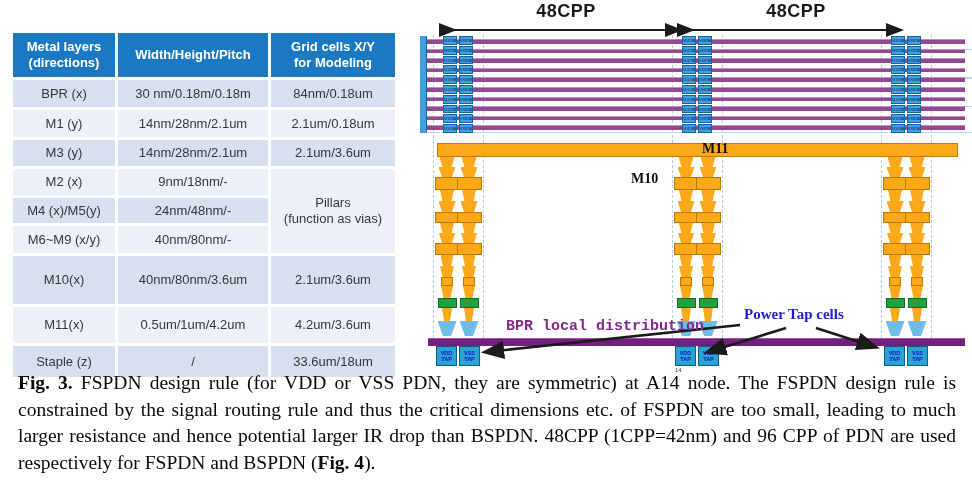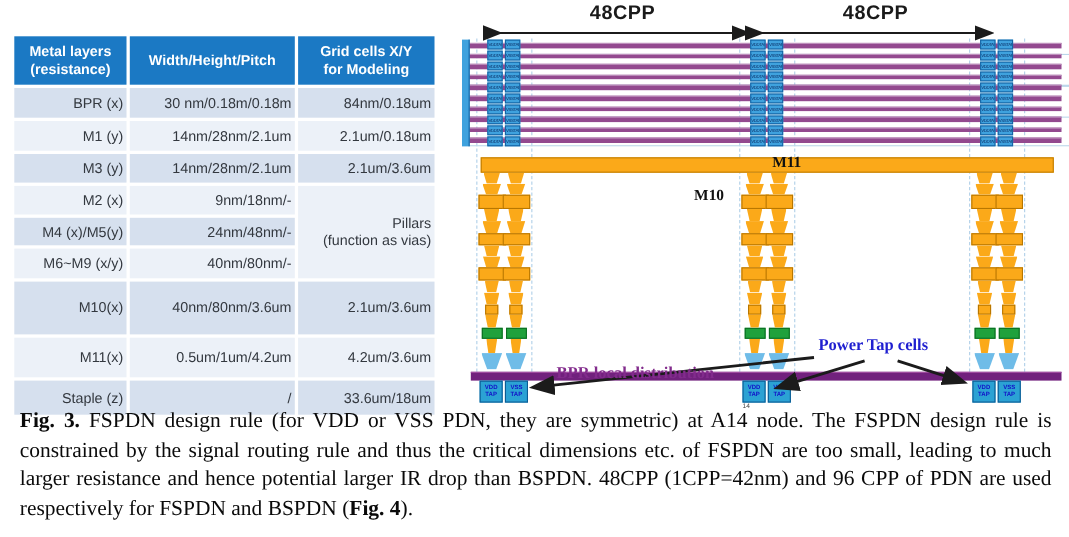--- a/index.html
+++ b/index.html
@@ -5,21 +5,21 @@
   html,body{margin:0;padding:0;background:#ffffff;}
   .page{position:relative;width:972px;height:488px;background:#fff;overflow:hidden;
         font-family:"Liberation Sans",sans-serif;}
 
   
   table.spec{position:absolute;left:10px;top:30px;width:388px;border-collapse:separate;
              border-spacing:3px;table-layout:fixed;}
   table.spec col.c1{width:102px;} table.spec col.c2{width:150px;} table.spec col.c3{width:124px;}
   table.spec th{background:#1B79C4;color:#fff;font-weight:bold;font-size:13px;line-height:1.22;
                 text-align:center;vertical-align:middle;white-space:pre-line;height:40px;padding:2px 3px;}
-  table.spec td{font-size:13px;color:#33383f;text-align:right;vertical-align:middle;
+  table.spec td{font-size:13px;color:#33383f;text-align:center;vertical-align:middle;
                 padding:2px 3px;white-space:pre-line;line-height:1.2;}
   tr.med td{background:#D6E0EE;} tr.light td{background:#ECF1F8;}
   td.staple{background:#ECF1F8 !important;}
 
   
   .diagram{position:absolute;left:420px;top:0;width:552px;height:376px;}
   .cpp-label{position:absolute;top:1px;width:110px;text-align:center;font-size:18px;
              font-weight:600;color:#1a1a1a;letter-spacing:0.5px;}
   .stripe{position:absolute;left:0;width:545px;height:4.6px;background:#93498F;
           border-top:1px solid #BE8FBC;box-sizing:border-box;z-index:8;}
@@ -36,21 +36,21 @@
           border:1px solid #C27E00;box-sizing:border-box;z-index:15;}
   .m11text{position:absolute;left:282px;top:141px;font-family:"Liberation Serif",serif;
            font-weight:bold;font-size:14px;color:#111;z-index:50;}
   .m10text{position:absolute;left:211px;top:171px;font-family:"Liberation Serif",serif;
            font-weight:bold;font-size:14px;color:#111;z-index:50;}
   .stack{position:absolute;top:157px;width:26px;display:flex;flex-direction:column;
          align-items:center;z-index:20;}
   .seg{box-sizing:border-box;flex:none;}
   .bprbar{position:absolute;left:8px;top:338px;width:537px;height:8px;background:#71217D;
           border-top:1.5px solid #A34FA3;box-sizing:border-box;z-index:15;}
-  .bprtext{position:absolute;left:86px;top:332px;font-family:Liberation Serif, serif;
+  .bprtext{position:absolute;left:86px;top:318px;font-family:Liberation Mono, monospace;
            font-weight:bold;font-size:15px;color:#822B8C;z-index:50;}
   .powertext{position:absolute;left:324px;top:306px;font-family:"Liberation Serif",serif;
              font-weight:bold;font-size:15px;color:#1F1FD0;z-index:50;}
   .tappair{position:absolute;top:346px;display:flex;gap:2px;z-index:25;}
   .tapbox{width:21px;height:20px;background:#2BA2D4;border:1px solid #0C5C94;box-sizing:border-box;
           color:#1212C8;font-weight:bold;font-size:5.5px;line-height:1.15;display:flex;
           align-items:center;justify-content:center;text-align:center;white-space:pre-line;}
   .footnote{position:absolute;left:255px;top:367px;font-size:6px;color:#444;z-index:25;}
   .legend{position:absolute;left:368px;top:232px;width:74px;background:#fff;
           border:1.5px solid #777;box-sizing:border-box;padding:5px 6px;display:flex;
@@ -83,21 +83,21 @@
 
   <table class="spec">
     <colgroup>
         <col class="c1">
         <col class="c2">
         <col class="c3">
       </colgroup>
     <thead>
         <tr>
           <th>Metal layers
-(resistance)</th>
+(directions)</th>
           <th>Width/Height/Pitch</th>
           <th>Grid cells X/Y
 for Modeling</th>
         </tr>
       </thead>
     <tbody>
         <tr class="med" style="height: 27px;">
           <td>BPR (x)</td>
           <td>30 nm/0.18m/0.18m</td>
           <td>84nm/0.18um</td>

